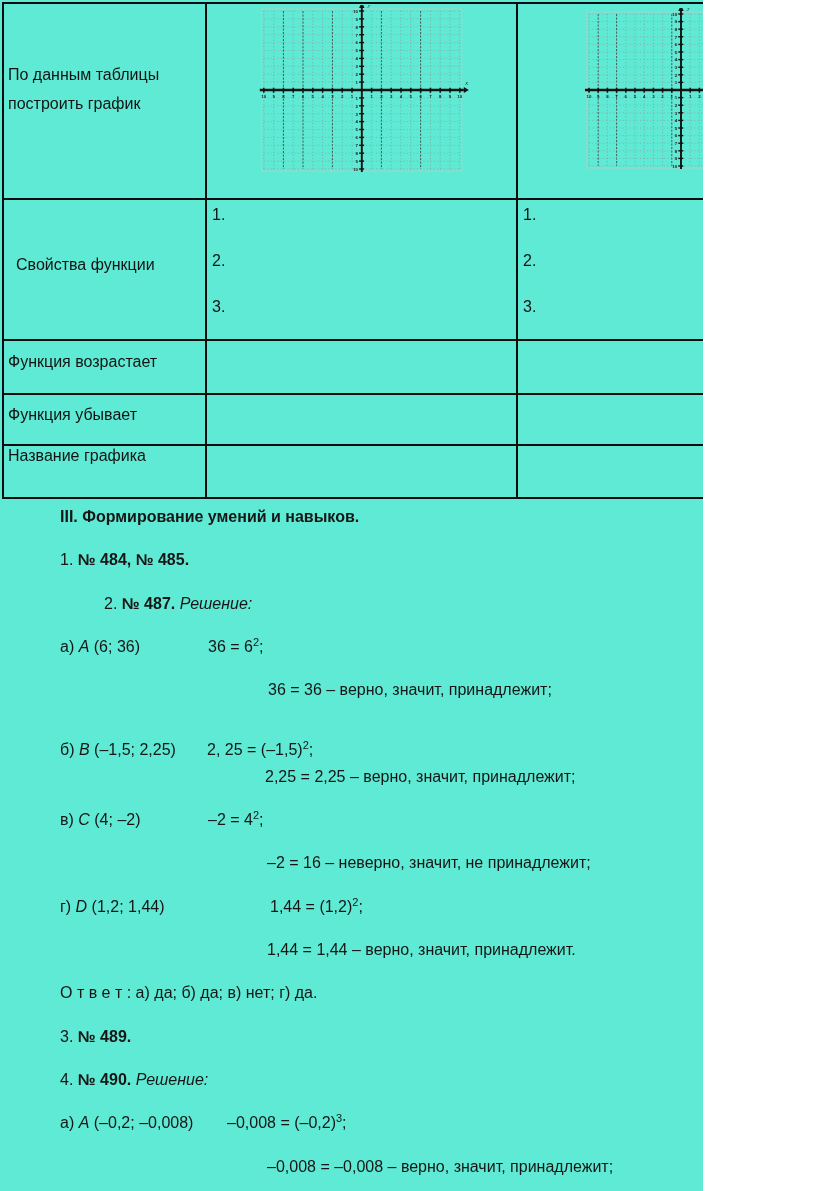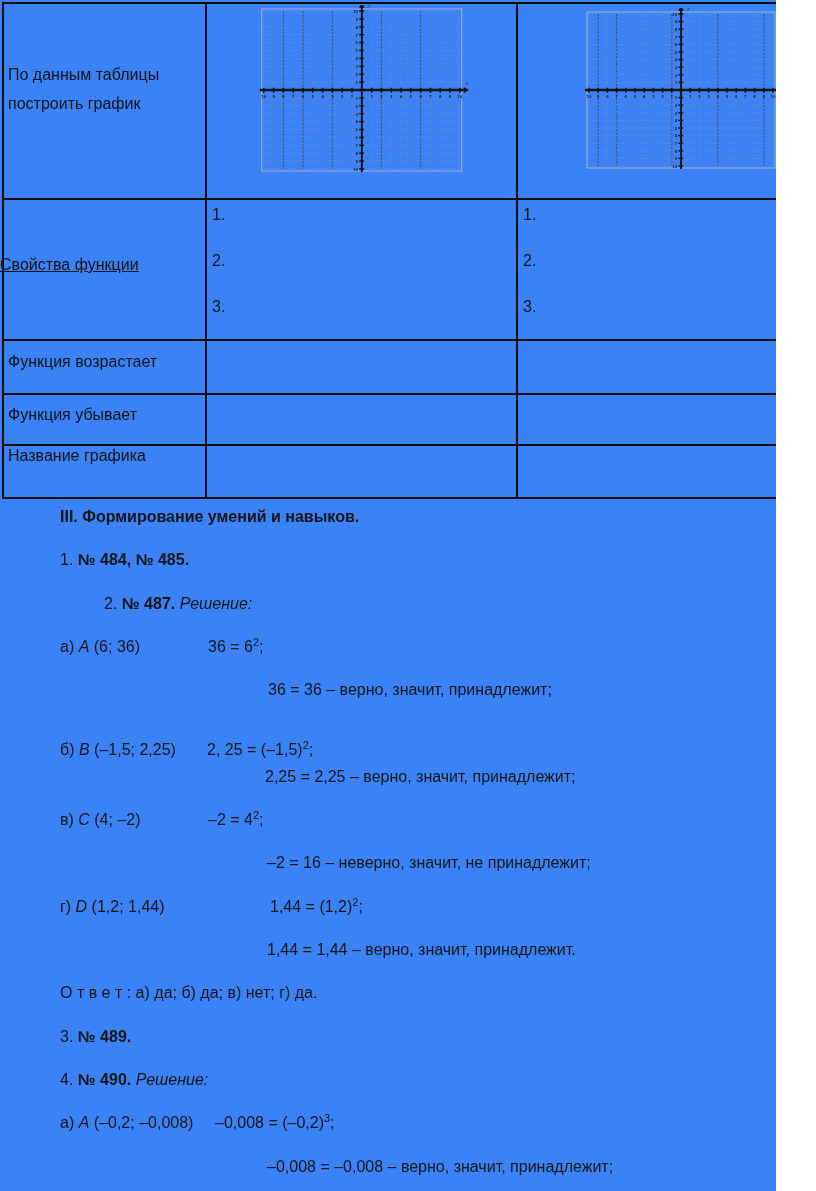--- a/index.html
+++ b/index.html
@@ -1,16 +1,16 @@
 <!DOCTYPE html>
 <html><head>
 <meta charset="utf-8">
 <style>
   html,body{margin:0;padding:0;background:#ffffff;}
-  #page{position:relative;width:776px;height:1191px;background:#3b82f6;overflow:hidden;
+  #page{position:relative;width:703px;height:1191px;background:#5eead4;overflow:hidden;
         font-family:"Liberation Sans", sans-serif;color:#1a1a1a;}
   
   .hline{position:absolute;height:2px;background:#0d0d0d;}
   .vline{position:absolute;width:2px;background:#0d0d0d;}
   
   .cell-label{position:absolute;font-size:16px;line-height:29px;color:#141414;}
   .num-item{position:absolute;font-size:16px;color:#141414;}
   
   .grid-svg{position:absolute;}
   
@@ -32,21 +32,21 @@
     <div class="hline" style="left:2px;top:339px;width:814px;"></div>
     <div class="hline" style="left:2px;top:393px;width:814px;"></div>
     <div class="hline" style="left:2px;top:444px;width:814px;"></div>
     <div class="hline" style="left:2px;top:497px;width:814px;"></div>
 
     <div class="vline" style="left:2px;top:2px;height:497px;"></div>
     <div class="vline" style="left:205px;top:2px;height:497px;"></div>
     <div class="vline" style="left:516px;top:2px;height:497px;"></div>
 
     <div class="cell-label" style="left:8px;top:60px;width:190px;">По данным таблицы построить график</div>
-    <div class="cell-label" style="left:0;top:250px;width:190px;text-decoration:underline;">Свойства функции</div>
+    <div class="cell-label" style="left:16px;top:250px;width:190px;">Свойства функции</div>
     <div class="cell-label" style="left:8px;top:347px;width:190px;">Функция возрастает</div>
     <div class="cell-label" style="left:8px;top:400px;width:190px;">Функция убывает</div>
     <div class="cell-label" style="left:8px;top:441px;width:190px;">Название графика</div>
 
     <div id="row2-col2-items">
         <div class="num-item" style="left: 212px; top: 206px;">1.</div>
         <div class="num-item" style="left: 212px; top: 252px;">2.</div>
         <div class="num-item" style="left: 212px; top: 298px;">3.</div>
       </div>
     <div id="row2-col3-items">
@@ -361,20 +361,20 @@
         <span class="seg-wrap" style="left: 60px;"><span>О т в е т : а) да; б) да; в) нет; г) да.</span></span>
       </div>
       <div class="para" style="top: 1027.6px;">
         <span class="seg-wrap" style="left: 60px;"><span>3. </span><span class="b">№ 489.</span></span>
       </div>
       <div class="para" style="top: 1070.9px;">
         <span class="seg-wrap" style="left: 60px;"><span>4. </span><span class="b">№ 490. </span><span class="i">Решение:</span></span>
       </div>
       <div class="para" style="top: 1114.2px;">
         <span class="seg-wrap" style="left: 60px;"><span>а) </span><span class="i">A</span><span> (–0,2; –0,008)</span></span>
-        <span class="seg-wrap" style="left: 215px; text-align: right;"><span>–0,008 = (–0,2)</span><span class="sup">3</span><span>;</span></span>
+        <span class="seg-wrap" style="left: 227px; text-align: right;"><span>–0,008 = (–0,2)</span><span class="sup">3</span><span>;</span></span>
       </div>
       <div class="para" style="top: 1157.5px;">
         <span class="seg-wrap" style="left: 267px;"><span>–0,008 = –0,008 – верно, значит, принадлежит;</span></span>
       </div>
     </div>
 
 </div>
 
 </body></html>

